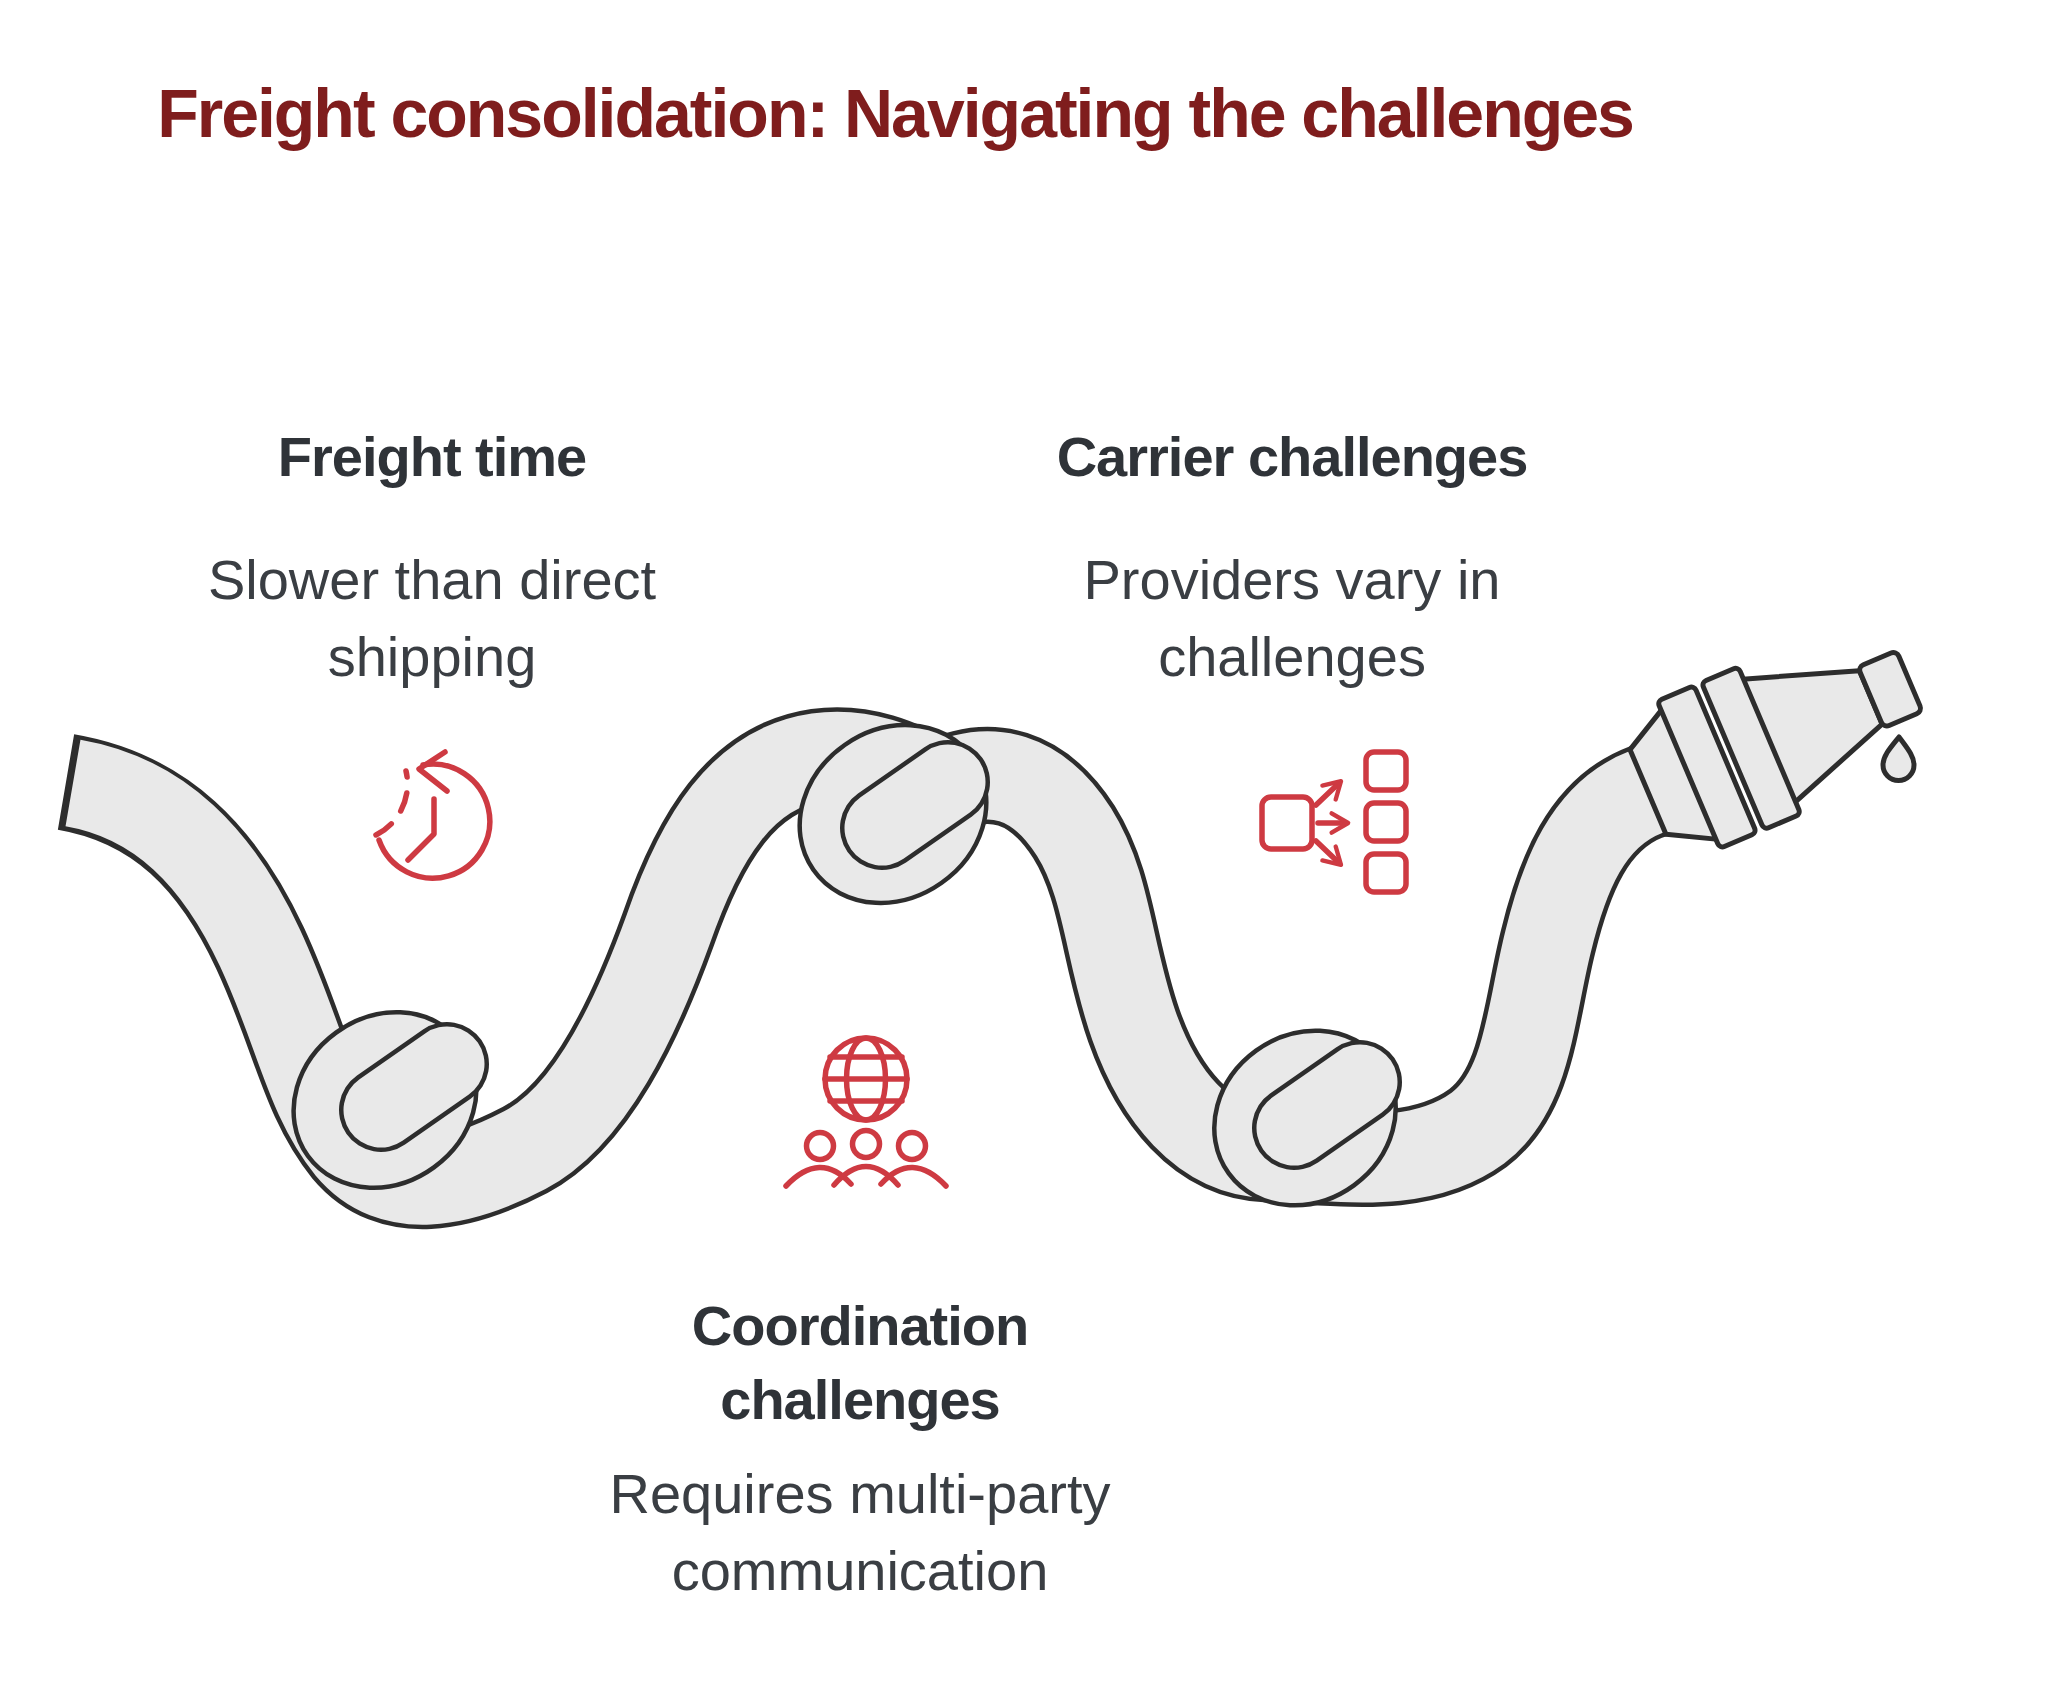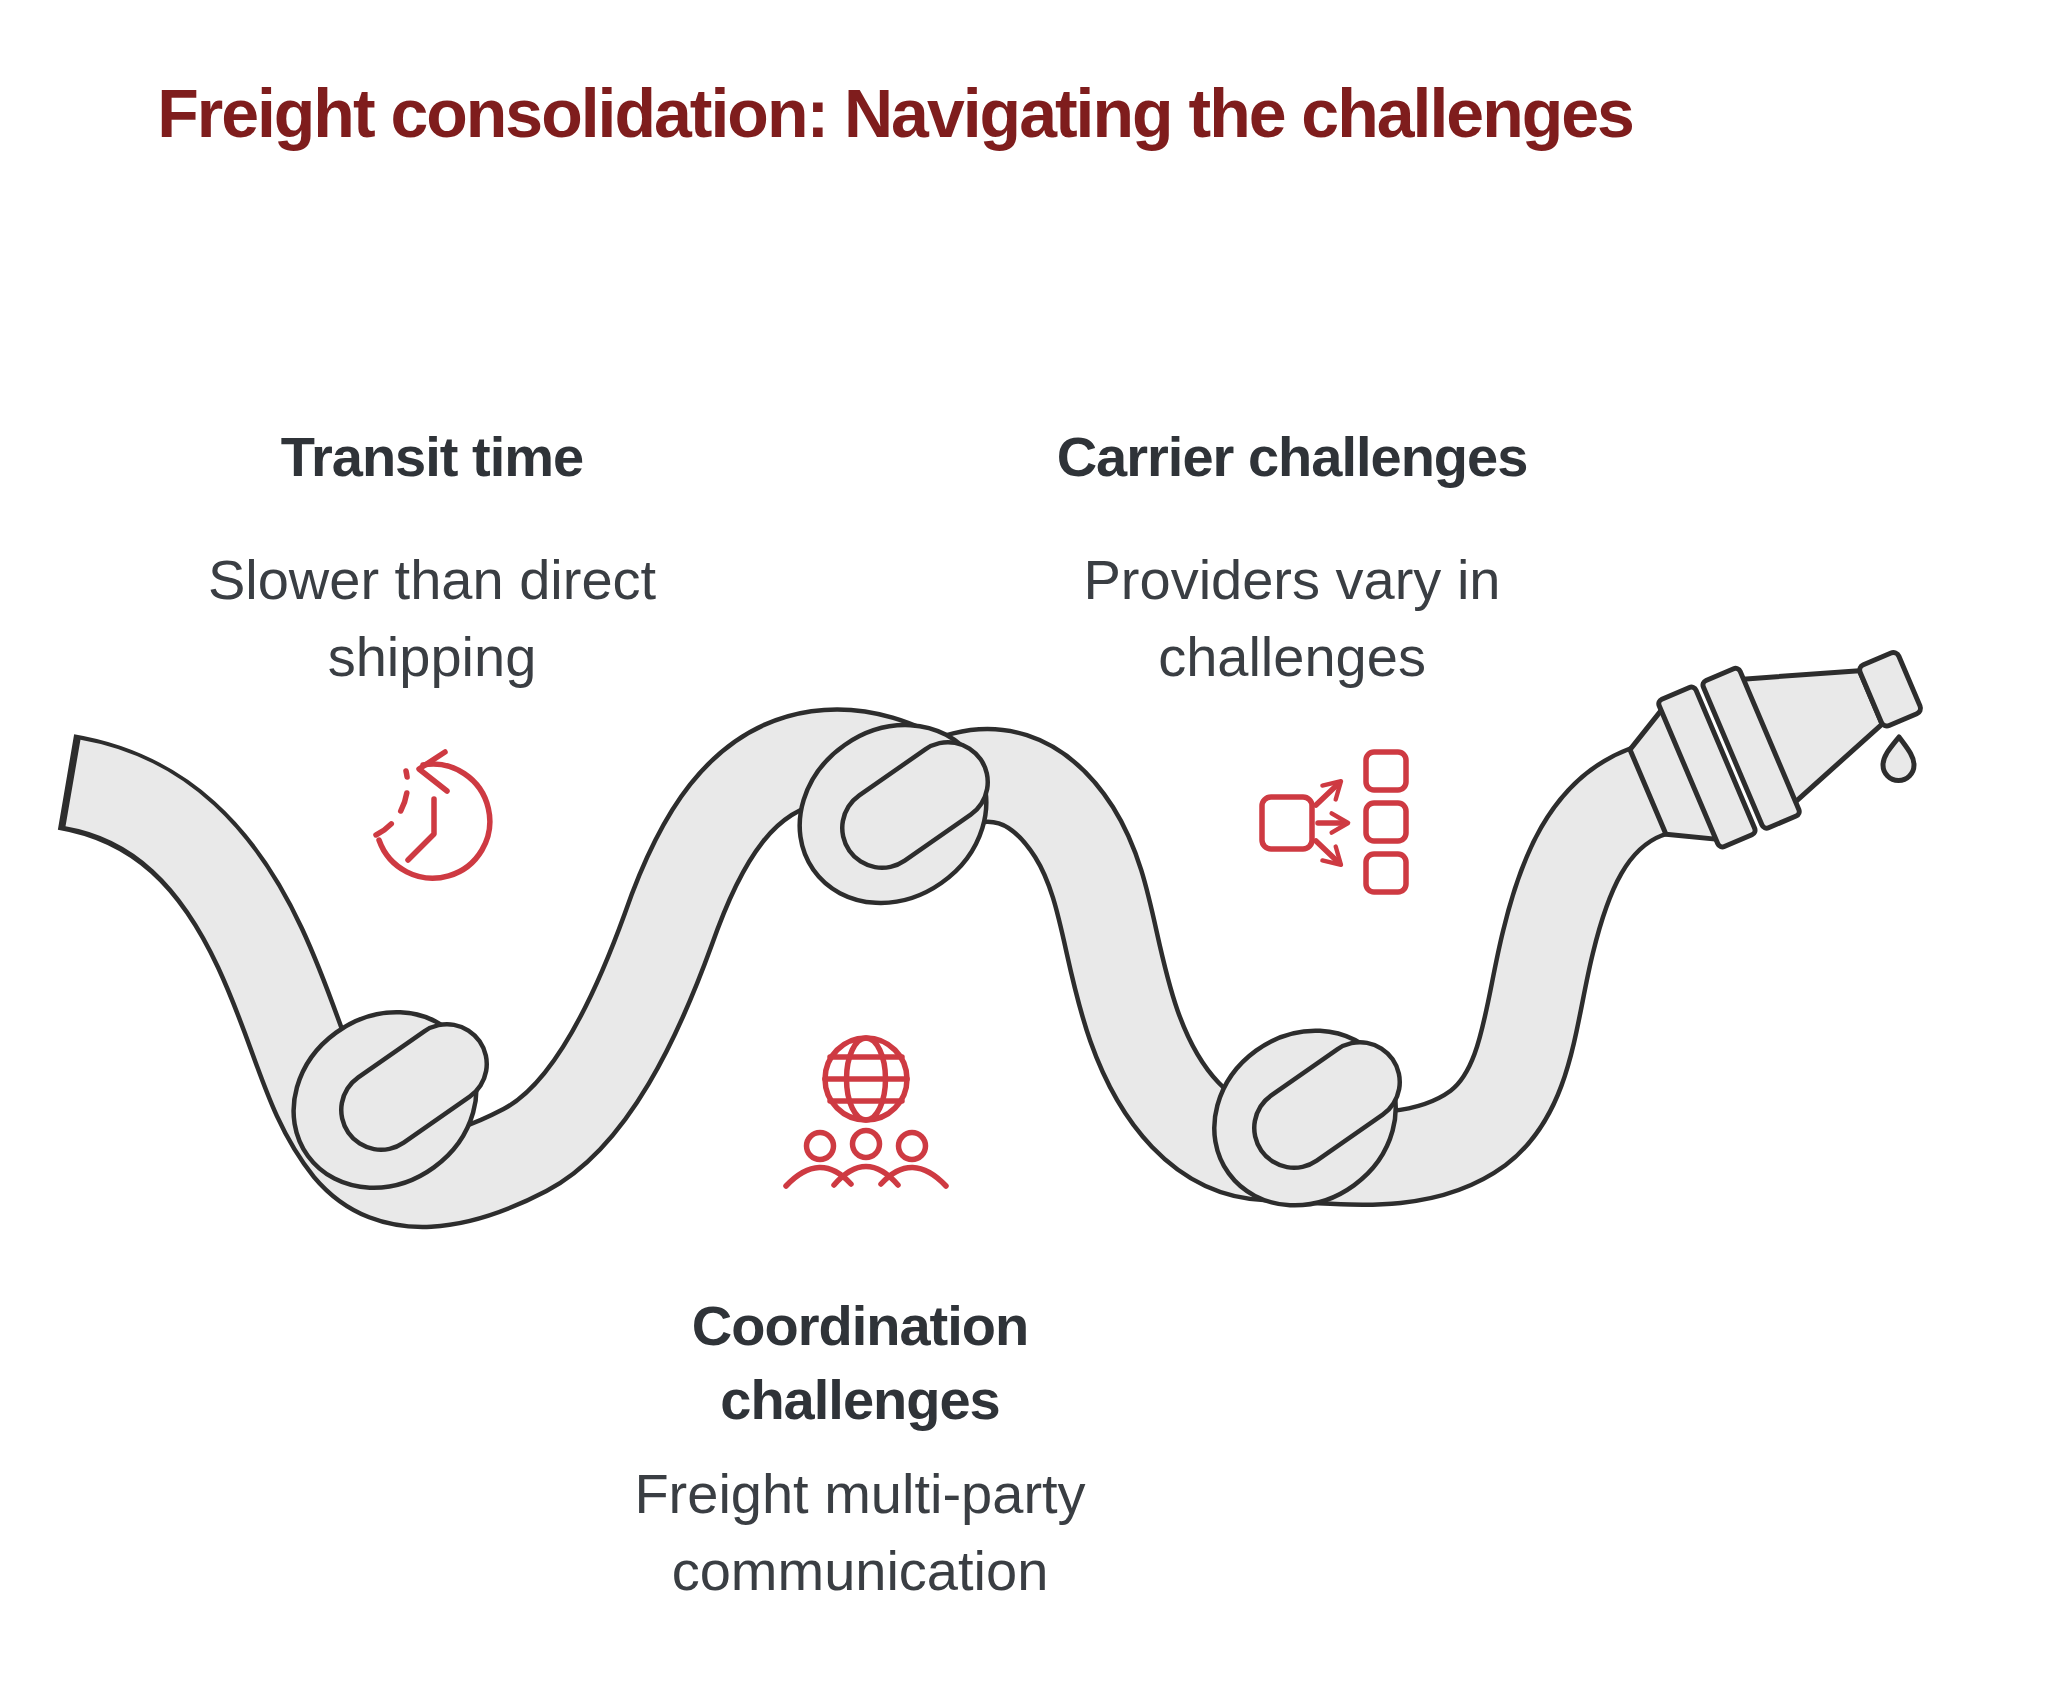--- a/index.html
+++ b/index.html
@@ -173,39 +173,39 @@
         <path class="red-stroke" d="M 786 1186 Q 820 1150 851 1184"></path>
         <path class="red-stroke" d="M 834 1185 Q 866 1148 898 1185"></path>
         <path class="red-stroke" d="M 881 1184 Q 912 1150 946 1186"></path>
       </g>
     </g>
   </svg>
 
   <div class="page-title">Freight consolidation: Navigating the challenges</div>
 
   <div class="section sec-transit">
-    <div class="section-heading">Transit time</div>
+    <div class="section-heading">Freight time</div>
     <div class="section-sub">
       <div>Slower than direct</div>
       <div>shipping</div>
     </div>
   </div>
 
   <div class="section sec-carrier">
     <div class="section-heading">Carrier challenges</div>
     <div class="section-sub">
       <div>Providers vary in</div>
       <div>challenges</div>
     </div>
   </div>
 
   <div class="section sec-coordination">
     <div class="section-heading">
       <div>Coordination</div>
       <div>challenges</div>
     </div>
     <div class="section-sub">
-      <div>Freight multi-party</div>
+      <div>Requires multi-party</div>
       <div>communication</div>
     </div>
   </div>
 
 </div>
 
 </body></html>

